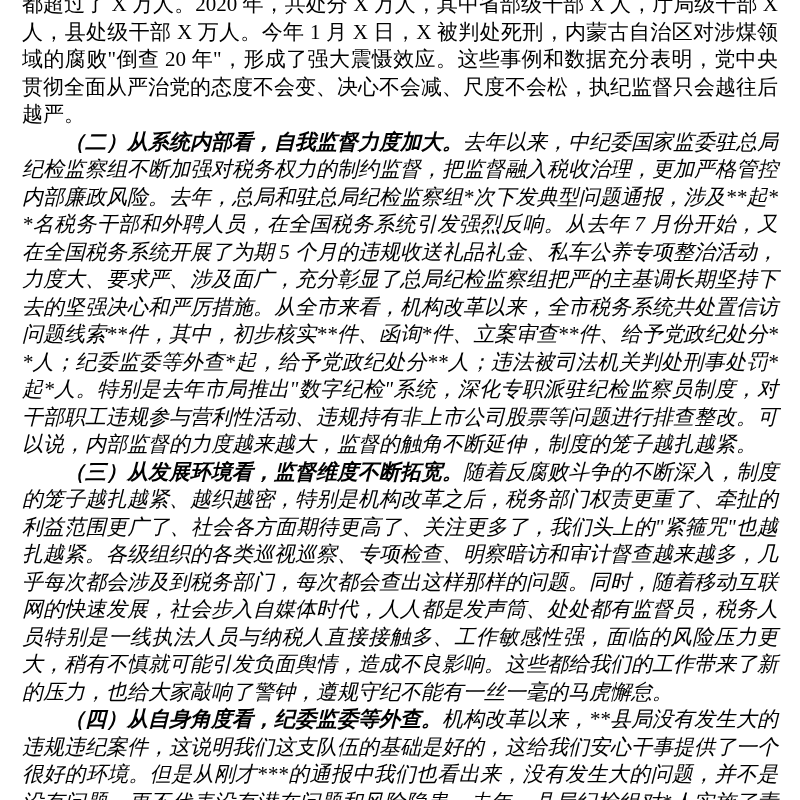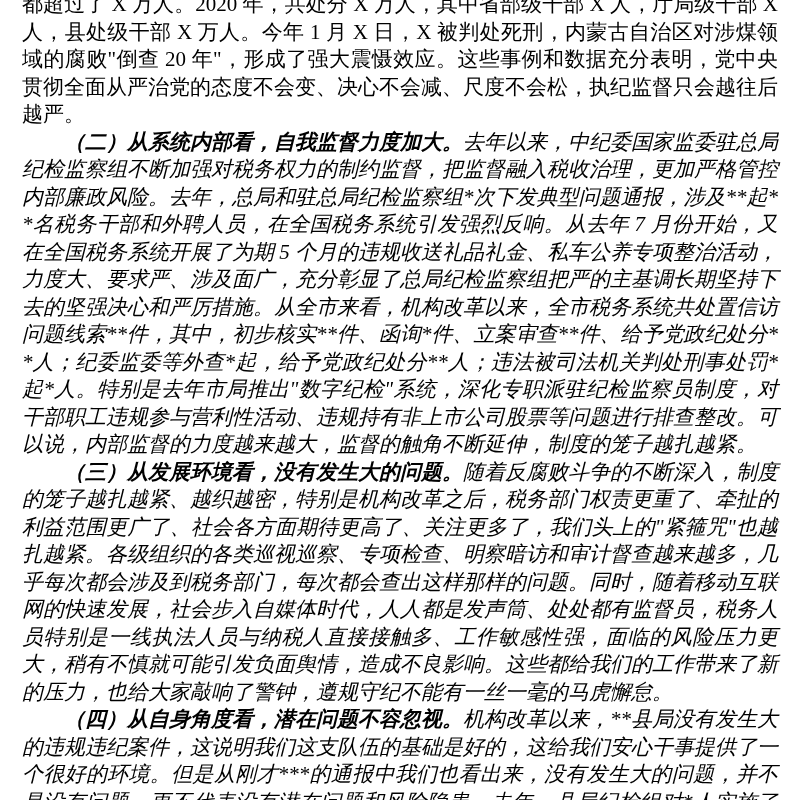--- a/index.html
+++ b/index.html
@@ -41,17 +41,17 @@
 </style>
 </head>
 <body>
 
 <div class="doc">
 
   <p class="para"><span class="lead"></span><span>都超过了 X 万人。2020 年，共处分 X 万人，其中省部级干部 X 人，厅局级干部 X 人，县处级干部 X 万人。今年 1 月 X 日，X 被判处死刑，内蒙古自治区对涉煤领域的腐败"倒查 20 年"，形成了强大震慑效应。这些事例和数据充分表明，党中央贯彻全面从严治党的态度不会变、决心不会减、尺度不会松，执纪监督只会越往后越严。</span></p>
 
   <p class="para indent"><span class="lead">（二）从系统内部看，自我监督力度加大。</span><span>去年以来，中纪委国家监委驻总局纪检监察组不断加强对税务权力的制约监督，把监督融入税收治理，更加严格管控内部廉政风险。去年，总局和驻总局纪检监察组*次下发典型问题通报，涉及**起**名税务干部和外聘人员，在全国税务系统引发强烈反响。从去年 7 月份开始，又在全国税务系统开展了为期 5 个月的违规收送礼品礼金、私车公养专项整治活动，力度大、要求严、涉及面广，充分彰显了总局纪检监察组把严的主基调长期坚持下去的坚强决心和严厉措施。从全市来看，机构改革以来，全市税务系统共处置信访问题线索**件，其中，初步核实**件、函询*件、立案审查**件、给予党政纪处分**人；纪委监委等外查*起，给予党政纪处分**人；违法被司法机关判处刑事处罚*起*人。特别是去年市局推出"数字纪检"系统，深化专职派驻纪检监察员制度，对干部职工违规参与营利性活动、违规持有非上市公司股票等问题进行排查整改。可以说，内部监督的力度越来越大，监督的触角不断延伸，制度的笼子越扎越紧。</span></p>
 
-  <p class="para indent"><span class="lead">（三）从发展环境看，没有发生大的问题。</span><span>随着反腐败斗争的不断深入，制度的笼子越扎越紧、越织越密，特别是机构改革之后，税务部门权责更重了、牵扯的利益范围更广了、社会各方面期待更高了、关注更多了，我们头上的"紧箍咒"也越扎越紧。各级组织的各类巡视巡察、专项检查、明察暗访和审计督查越来越多，几乎每次都会涉及到税务部门，每次都会查出这样那样的问题。同时，随着移动互联网的快速发展，社会步入自媒体时代，人人都是发声筒、处处都有监督员，税务人员特别是一线执法人员与纳税人直接接触多、工作敏感性强，面临的风险压力更大，稍有不慎就可能引发负面舆情，造成不良影响。这些都给我们的工作带来了新的压力，也给大家敲响了警钟，遵规守纪不能有一丝一毫的马虎懈怠。</span></p>
+  <p class="para indent"><span class="lead">（三）从发展环境看，监督维度不断拓宽。</span><span>随着反腐败斗争的不断深入，制度的笼子越扎越紧、越织越密，特别是机构改革之后，税务部门权责更重了、牵扯的利益范围更广了、社会各方面期待更高了、关注更多了，我们头上的"紧箍咒"也越扎越紧。各级组织的各类巡视巡察、专项检查、明察暗访和审计督查越来越多，几乎每次都会涉及到税务部门，每次都会查出这样那样的问题。同时，随着移动互联网的快速发展，社会步入自媒体时代，人人都是发声筒、处处都有监督员，税务人员特别是一线执法人员与纳税人直接接触多、工作敏感性强，面临的风险压力更大，稍有不慎就可能引发负面舆情，造成不良影响。这些都给我们的工作带来了新的压力，也给大家敲响了警钟，遵规守纪不能有一丝一毫的马虎懈怠。</span></p>
 
-  <p class="para indent"><span class="lead">（四）从自身角度看，潜在问题不容忽视。</span><span>机构改革以来，**县局没有发生大的违规违纪案件，这说明我们这支队伍的基础是好的，这给我们安心干事提供了一个很好的环境。但是从刚才***的通报中我们也看出来，没有发生大的问题，并不是没有问题，更不代表没有潜在问题和风险隐患。去年，县局纪检组对*人实施了责任追究，查摆在纪律作风建设方面存在的突出问题*项，这些数据充分说明，有的同志不敢、不想的意识还不坚定，纪律规矩意识还不够强，对"长期从严"的形势认识不清醒、不深刻，心存侥幸、自律不严；有的同志对手中</span></p>
+  <p class="para indent"><span class="lead">（四）从自身角度看，纪委监委等外查。</span><span>机构改革以来，**县局没有发生大的违规违纪案件，这说明我们这支队伍的基础是好的，这给我们安心干事提供了一个很好的环境。但是从刚才***的通报中我们也看出来，没有发生大的问题，并不是没有问题，更不代表没有潜在问题和风险隐患。去年，县局纪检组对*人实施了责任追究，查摆在纪律作风建设方面存在的突出问题*项，这些数据充分说明，有的同志不敢、不想的意识还不坚定，纪律规矩意识还不够强，对"长期从严"的形势认识不清醒、不深刻，心存侥幸、自律不严；有的同志对手中</span></p>
 
 </div>
 
 </body></html>

